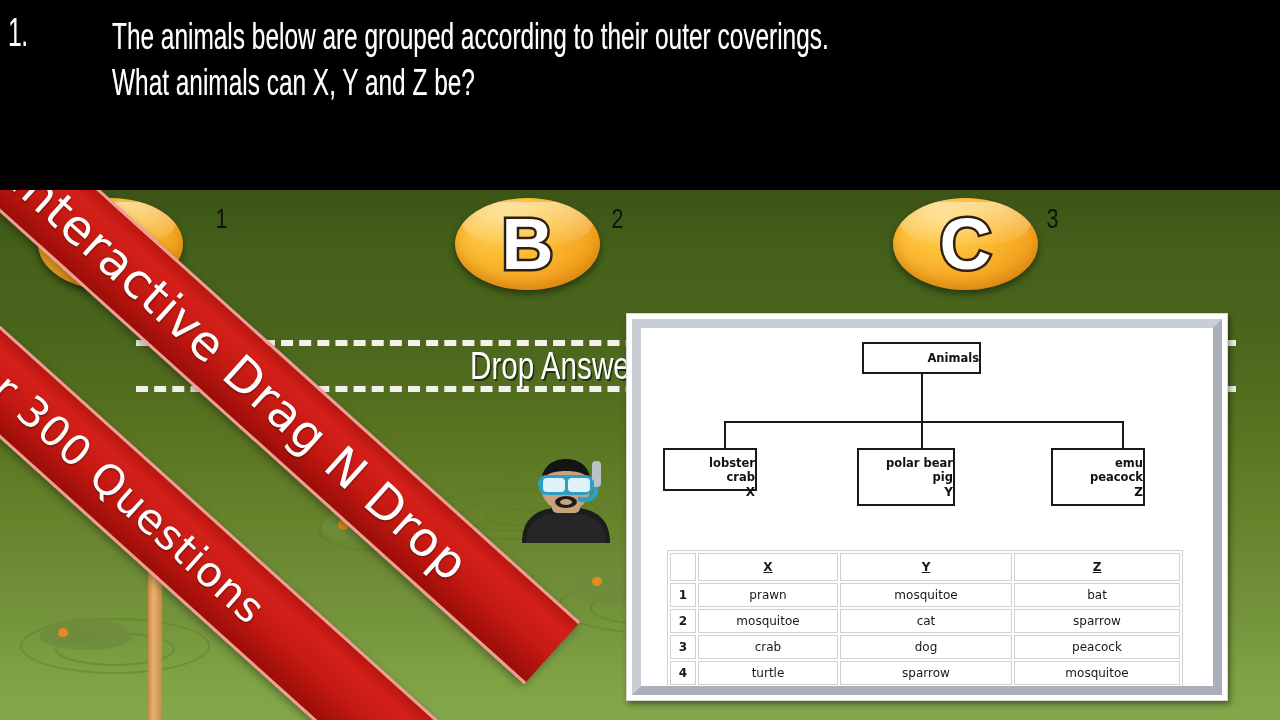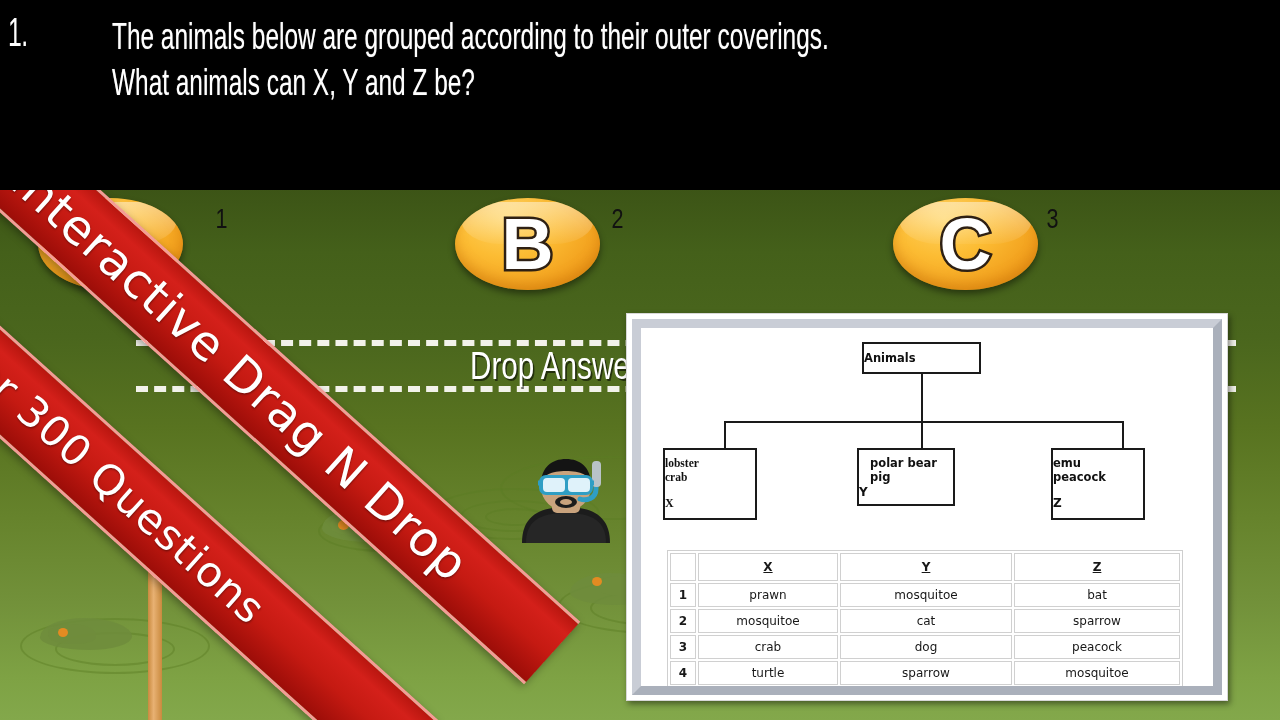--- a/index.html
+++ b/index.html
@@ -265,21 +265,21 @@
     background: #ffffff;
     overflow: hidden;
   }
 
   
   #tree { position: absolute; left: 0; top: 0; width: 100%; height: 196px; }
   .tnode {
     position: absolute;
     border: 2px solid #1a1a1a;
     background: #fff;
-    text-align: left;
+    text-align: right;
     font-family: "DejaVu Sans", sans-serif;
     font-weight: bold;
     font-size: 11.5px;
     color: #111;
     line-height: 1.25;
     display: flex;
     flex-direction: column;
     justify-content: flex-start;
     padding-top: 6px;
   }
@@ -420,33 +420,33 @@
           <div class="tline" style="left:280px; top:46px; width:2px; height:48px;"></div>
 
           <div class="tline" style="left:83px; top:93px; width:400px; height:2px;"></div>
 
           <div class="tline" style="left:83px; top:93px; width:2px; height:28px;"></div>
 
           <div class="tline" style="left:280px; top:93px; width:2px; height:28px;"></div>
 
           <div class="tline" style="left:481px; top:93px; width:2px; height:28px;"></div>
 
-          <div class="tnode" style="left:22px; top:120px; width:94px; height:72px;font-family:Liberation Serif, serif;">
+          <div class="tnode" style="left:22px; top:120px; width:94px; height:43px;">
             <span class="animals" style="white-space:pre-line;">lobster
 crab</span>
             <span class="code">X</span>
           </div>
 
           <div class="tnode" style="left:216px; top:120px; width:98px; height:58px;">
             <span class="animals" style="white-space:pre-line;margin-left:11px;">polar bear
 pig</span>
             <span class="code">Y</span>
           </div>
 
-          <div class="tnode" style="left:410px; top:120px; width:94px; height:72px;">
+          <div class="tnode" style="left:410px; top:120px; width:94px; height:58px;">
             <span class="animals" style="white-space:pre-line;">emu
 peacock</span>
             <span class="code">Z</span>
           </div>
         </div>
 
         <table id="answer-table">
           <thead>
             <tr>
               <th class="numcol"></th>

